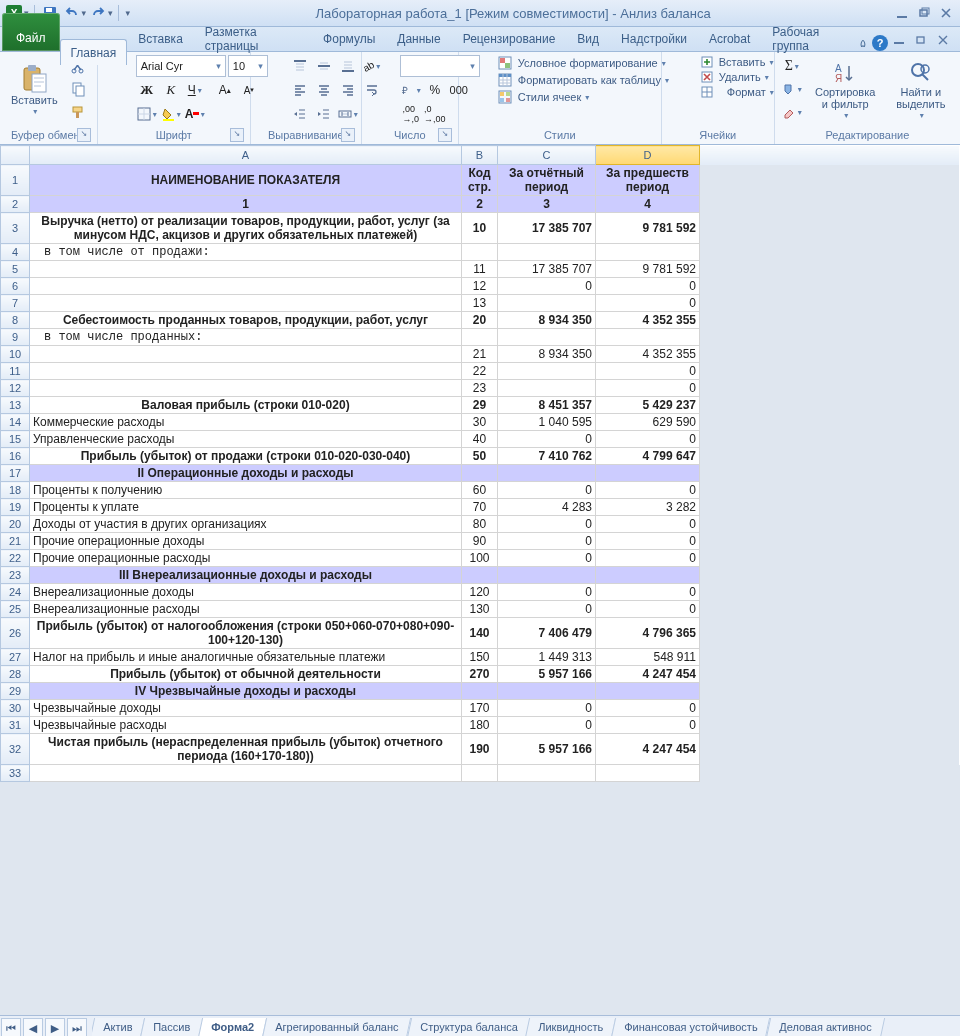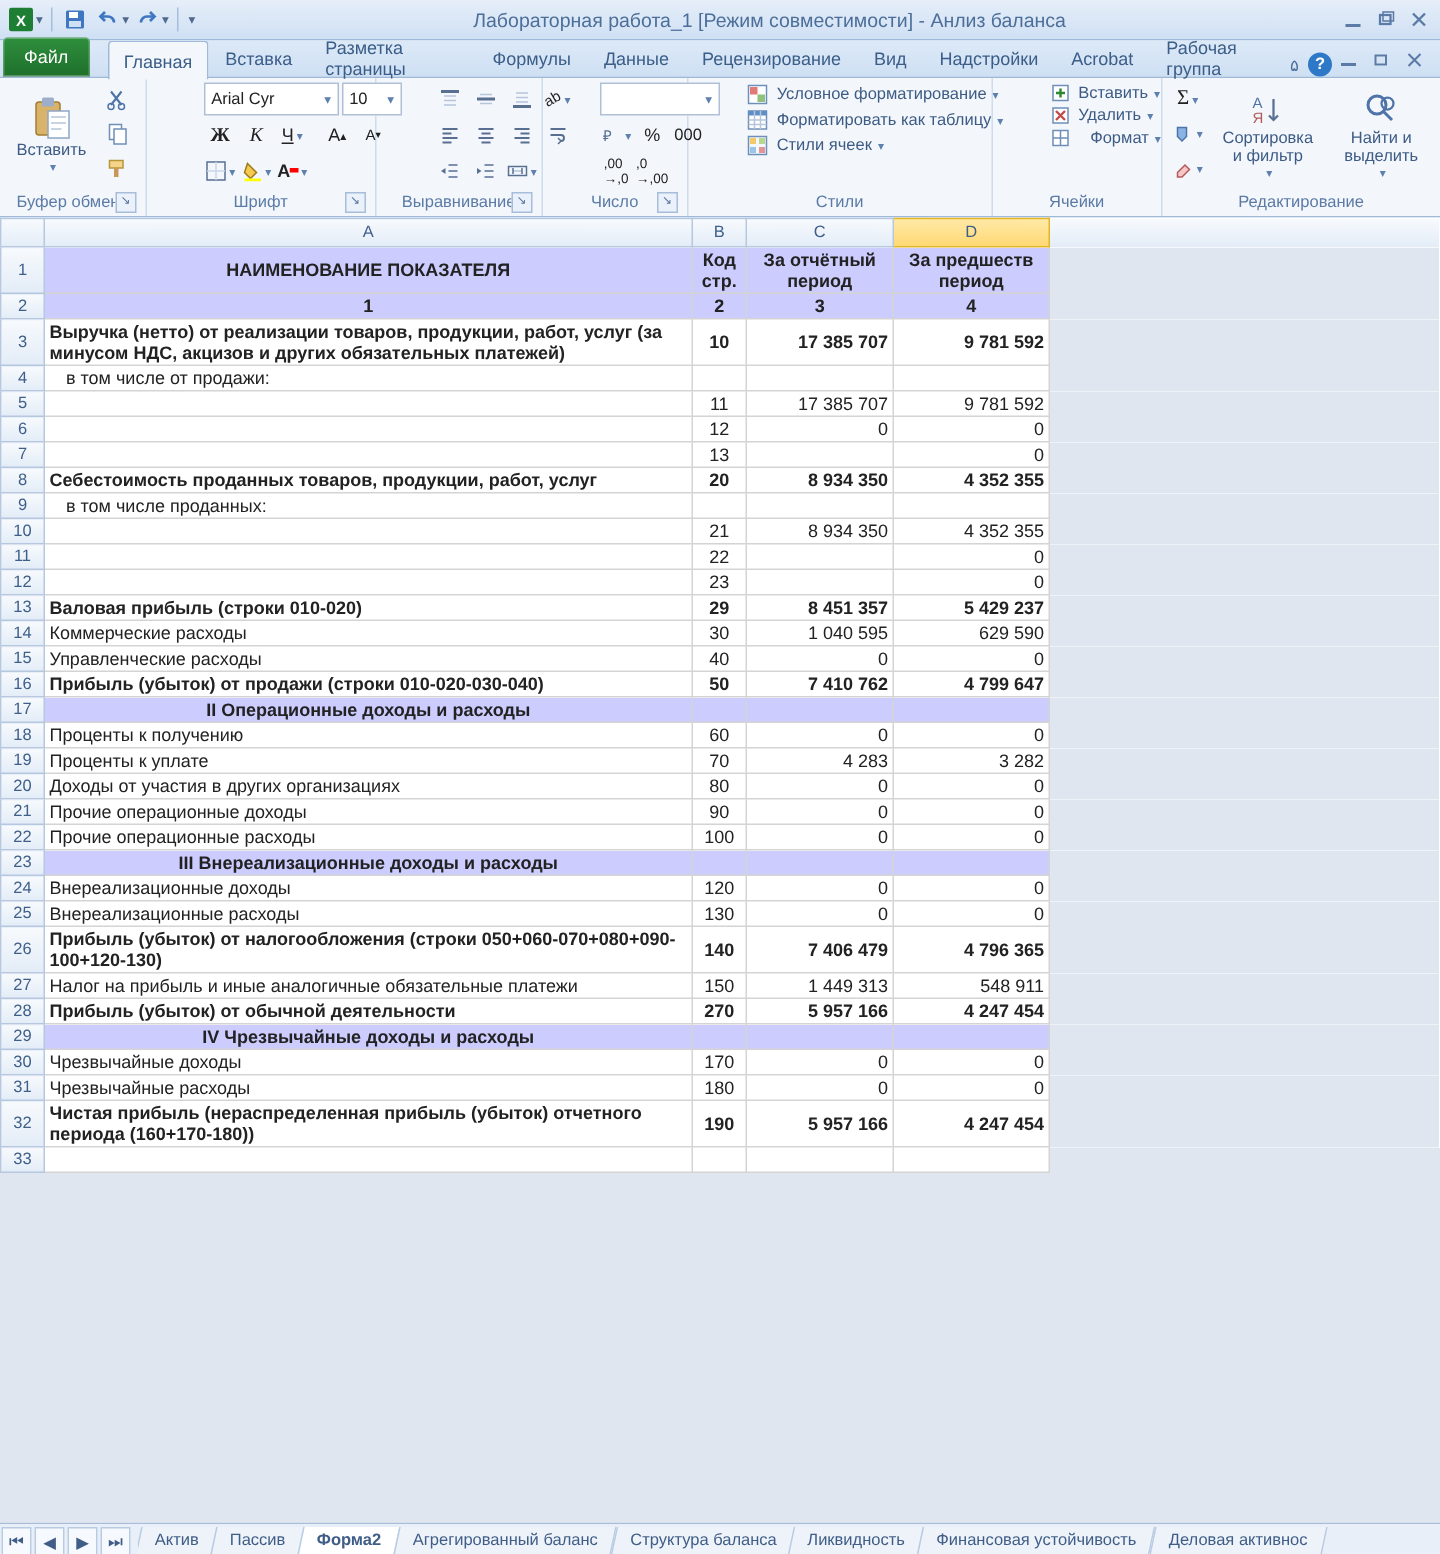--- a/index.html
+++ b/index.html
@@ -45,43 +45,43 @@
     display:flex; align-items:flex-end;
     background: linear-gradient(#dce9f7,#cfe0f4);
     height: 24px;
     padding-left: 2px;
     border-bottom: 1px solid #9fb9d9;
     position: relative;
   }
   .file-tab {
     background: linear-gradient(#2f8f3e,#1e6f2b);
     color:#fff;
-    padding: 4px 14px 4px 14px;
+    padding: 16px 14px 4px 14px;
     border-radius: 3px 3px 0 0;
     font-size: 12px;
-    margin-right: 12px;
+    margin-right: 0;
     height: 18px;
     display:flex; align-items:center;
     box-shadow: inset 0 0 0 1px rgba(255,255,255,.25);
   }
   .rtab {
     padding: 4px 10px;
     color:#3b5e88;
     font-size:12px;
     border: 1px solid transparent;
     border-bottom: none;
     height: 17px;
     display:flex; align-items:center;
   }
   .rtab.active {
     background: #f3f7fc;
     border-color:#9fb9d9;
     border-radius: 3px 3px 0 0;
     position: relative;
-    top:2px;
+    top:14px;
   }
   .ribbon-help {
     margin-left:auto;
     display:flex; align-items:center; gap:6px;
     padding-right:6px;
     color:#4c6f99;
   }
   .help-circle {
     width:16px;height:16px;border-radius:50%;
     background:#2d79c7;color:#fff;
@@ -187,30 +187,30 @@
     border-color:#b5c8e0;
     width: 28px;
   }
   .col-A { width: 432px; }
   .col-B { width: 36px; }
   .col-C { width: 98px; }
   .col-D { width: 104px; }
   .cell { padding: 1px 3px; display:block; }
   .cell.num { text-align: right; }
   .cell.center { text-align:center; }
-  .bold { font-weight: bold; }
+  .bold { font-weight: bold; text-align: center; }
   .lilac { background: #ccccff; }
   .sel-col {
     background: linear-gradient(#ffe9a6,#ffd873) !important;
     border:1px solid #e1b62b !important;
   }
   td.data { border-color:#808080; }
   tr.tall td { height: auto; }
   .wrap { white-space: normal; line-height:14px; }
-  .indent1 { padding-left: 14px; }
+  .indent1 { padding-left: 14px; font-family: Liberation Mono, monospace; }
   .corner {
     background: linear-gradient(#f7fafd,#e3ecf7);
     border:1px solid #b5c8e0;
   }
   .col-after { background: #dfe6ef; border:none !important; }
   
   .sheet-tabs-bar {
     height: 24px;
     background: #e9eff8;
     border-top:1px solid #a8bdda;

